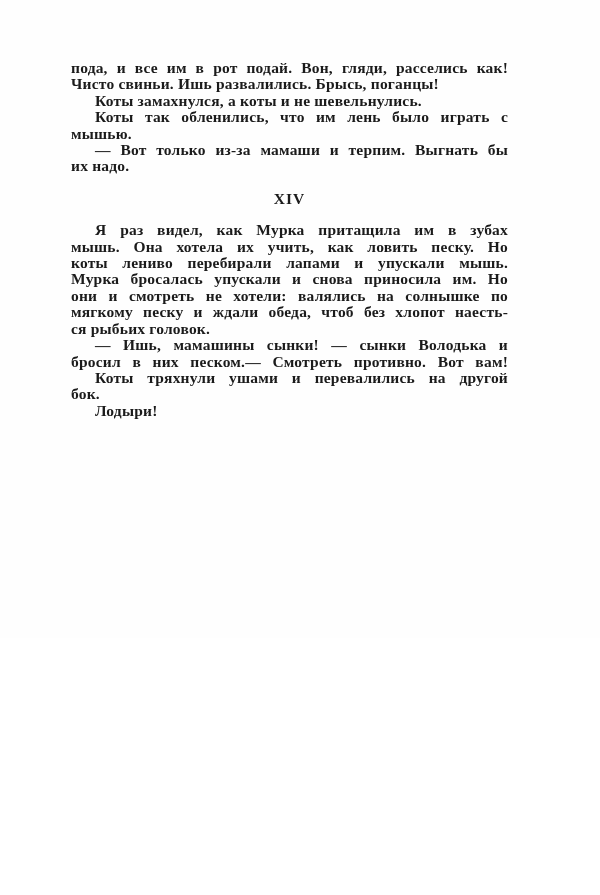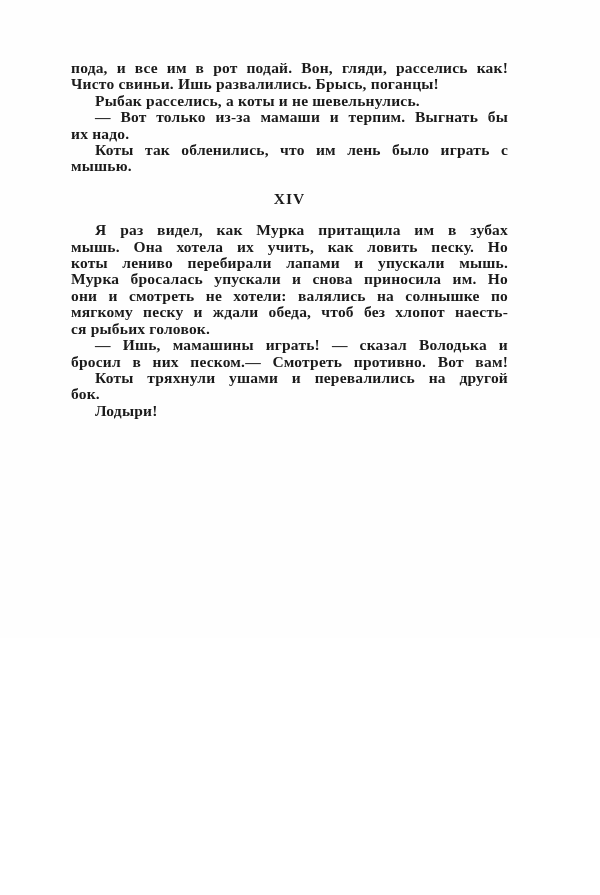--- a/index.html
+++ b/index.html
@@ -47,42 +47,42 @@
 </head>
 <body>
 
 <div class="page">
   <div class="text-block" style="color: rgb(27, 27, 27);">
       <div class="para">
         <div class="line">пода, и все им в рот подай. Вон, гляди, расселись как!</div>
         <div class="line left">Чисто свиньи. Ишь развалились. Брысь, поганцы!</div>
       </div>
       <div class="para">
-        <div class="line left indent">Рыбак расселись, а коты и не шевельнулись.</div>
+        <div class="line left indent">Коты замахнулся, а коты и не шевельнулись.</div>
+      </div>
+      <div class="para">
+        <div class="line indent">Коты так обленились, что им лень было играть с</div>
+        <div class="line left">мышью.</div>
       </div>
       <div class="para">
         <div class="line indent">— Вот только из-за мамаши и терпим. Выгнать бы</div>
         <div class="line left">их надо.</div>
-      </div>
-      <div class="para">
-        <div class="line indent">Коты так обленились, что им лень было играть с</div>
-        <div class="line left">мышью.</div>
       </div>
       <div class="heading">XIV</div>
       <div class="para">
         <div class="line indent">Я раз видел, как Мурка притащила им в зубах</div>
         <div class="line">мышь. Она хотела их учить, как ловить песку. Но</div>
         <div class="line">коты лениво перебирали лапами и упускали мышь.</div>
         <div class="line">Мурка бросалась упускали и снова приносила им. Но</div>
         <div class="line">они и смотреть не хотели: валялись на солнышке по</div>
         <div class="line">мягкому песку и ждали обеда, чтоб без хлопот наесть-</div>
         <div class="line left">ся рыбьих головок.</div>
       </div>
       <div class="para">
-        <div class="line indent">— Ишь, мамашины играть! — сказал Володька и</div>
+        <div class="line indent">— Ишь, мамашины сынки! — сынки Володька и</div>
         <div class="line">бросил в них песком.— Смотреть противно. Вот вам!</div>
       </div>
       <div class="para">
         <div class="line indent">Коты тряхнули ушами и перевалились на другой</div>
         <div class="line left">бок.</div>
       </div>
       <div class="para">
         <div class="line left indent">Лодыри!</div>
       </div>
     </div>

